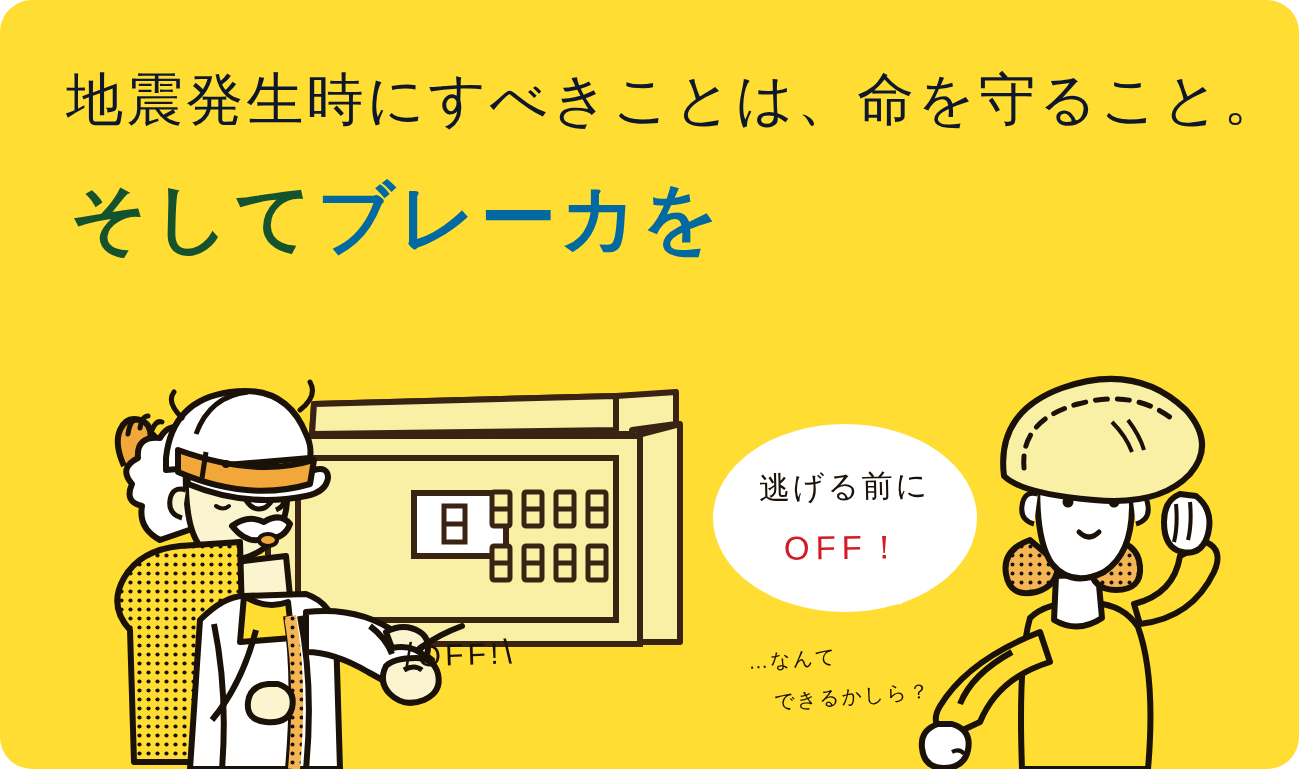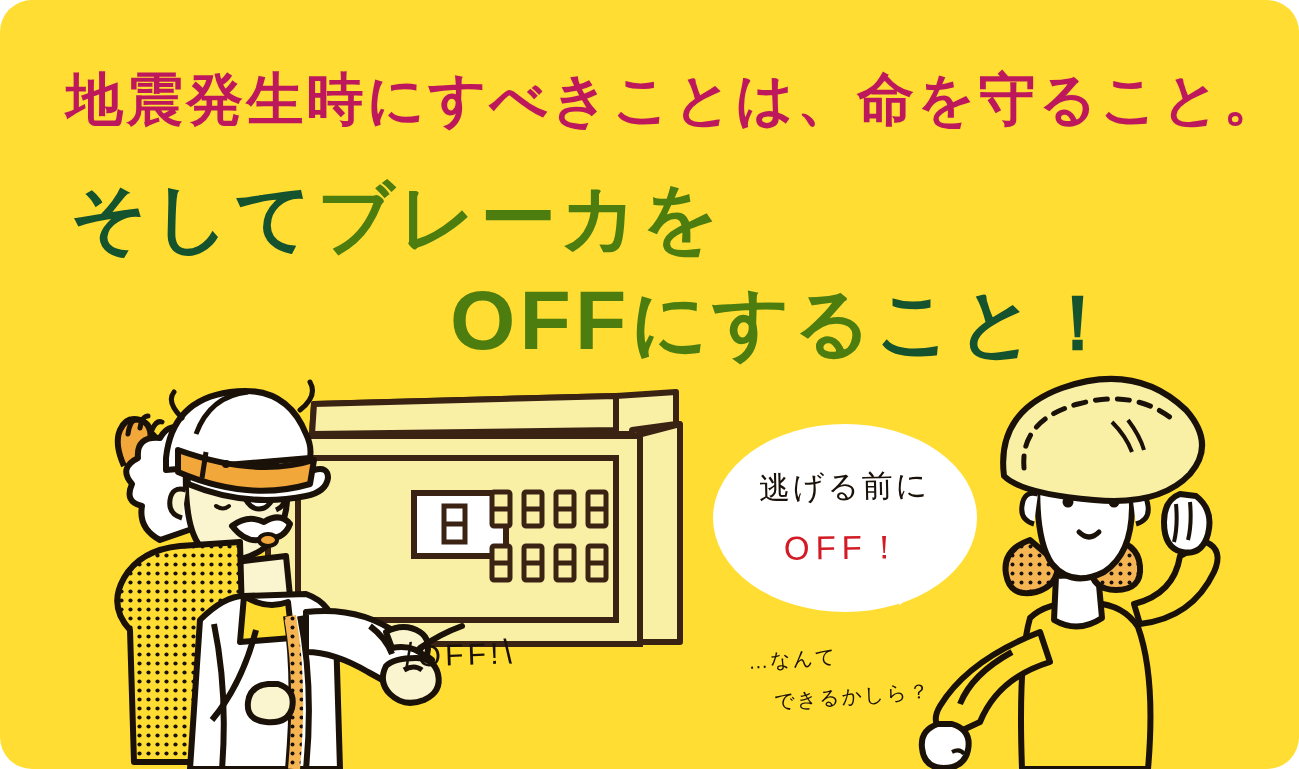--- a/index.html
+++ b/index.html
@@ -10,27 +10,27 @@
   }
   #poster{
     position:relative;width:1299px;height:769px;
     background:#FFDD33;border-radius:32px;overflow:hidden;
   }
 
   
   .headline{position:absolute;left:0;top:0;width:1299px;height:400px;}
   .hl-line{position:absolute;white-space:nowrap;letter-spacing:.06em;}
   .hl1{
-    left:66px;top:62px;font-size:57px;font-weight:bold;color:#be185d;
+    left:66px;top:62px;font-size:57px;font-weight:normal;color:#0f172a;
     letter-spacing:.055em;
   }
   .hl2{left:70px;top:168px;font-size:76px;font-weight:bold;}
   .hl3{left:450px;top:272px;font-size:76px;font-weight:bold;}
   .ink{color:#14532d;}
-  .red{color:#4d7c0f;}
+  .red{color:#0369a1;}
   .hl2 .red,.hl3 .red{letter-spacing:.05em;}
   .big-latin{font-size:84px;letter-spacing:.02em;}
 
   
   .stage{position:absolute;left:0;top:380px;width:1299px;height:389px;}
   svg.art{position:absolute;left:0;top:0;width:1299px;height:389px;overflow:visible;}
 
   
   .bubble{
     position:absolute;left:713px;top:424px;width:264px;height:188px;
@@ -68,23 +68,20 @@
 
 <div id="poster" style="background: rgb(255, 221, 51);">
 
   <div class="headline">
     <div class="hl-line hl1">地震発生時にすべきことは、命を守ること。</div>
 
     <div class="hl-line hl2">
       <span class="ink">そして</span><span class="red">ブレーカを</span>
     </div>
 
-    <div class="hl-line hl3">
-      <span class="red big-latin">OFF</span><span class="red">にする</span><span class="ink">こと！</span>
-    </div>
   </div>
 
   <div class="stage">
     <svg class="art" viewBox="0 0 1299 389">
       <defs>
         <pattern id="dots" width="9" height="9" patternUnits="userSpaceOnUse">
           <rect width="9" height="9" fill="#FFDD33"></rect>
           <circle cx="4.5" cy="4.5" r="2.1" fill="#1A1108"></circle>
         </pattern>
         <pattern id="dotsOrange" width="9" height="9" patternUnits="userSpaceOnUse">

